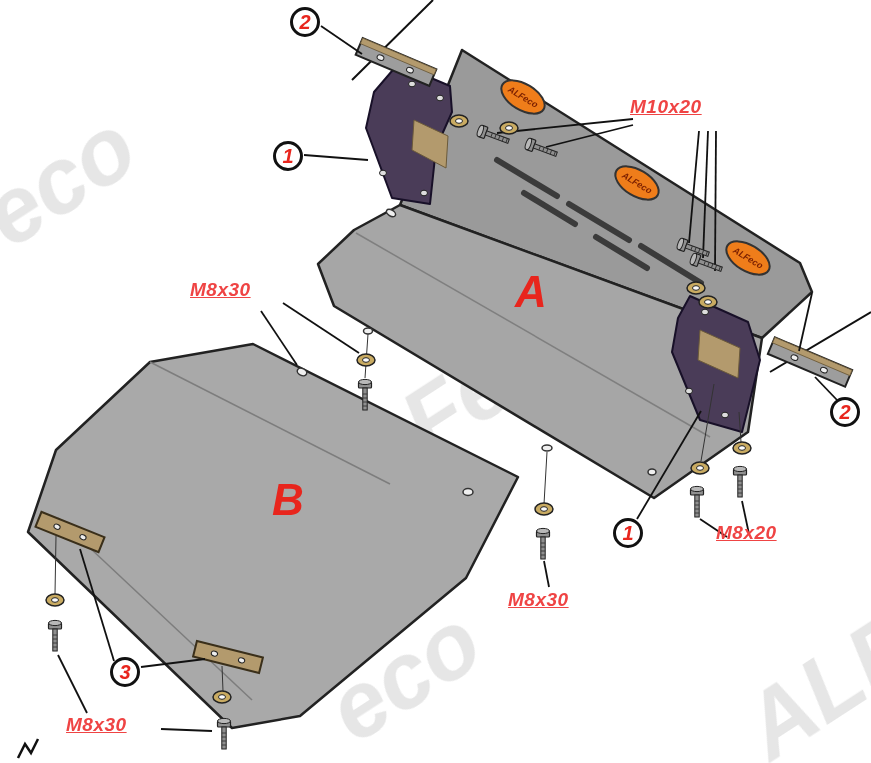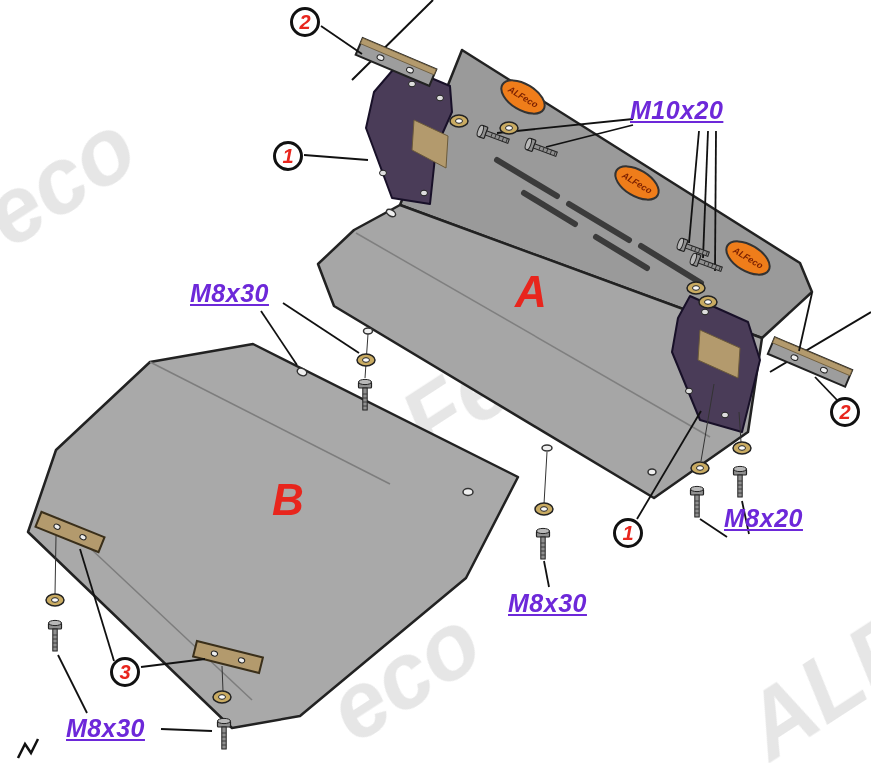--- a/index.html
+++ b/index.html
@@ -2,22 +2,22 @@
 <html><head>
 <meta charset="utf-8">
 <style>
   html,body{margin:0;padding:0;background:#fff;}
   .canvas{
     position:relative;width:871px;height:763px;background:#ffffff;
     overflow:hidden;font-family:"Liberation Sans",sans-serif;
   }
   .canvas svg{position:absolute;left:0;top:0;}
   .fastener-label{
-    position:absolute;font-weight:bold;font-style:italic;font-size:25px;
-    color:#6d28d9;text-decoration:underline;letter-spacing:.5px;white-space:nowrap;text-align:right;
+    position:absolute;font-weight:bold;font-style:italic;font-size:19px;
+    color:#ef4444;text-decoration:underline;letter-spacing:.5px;white-space:nowrap;text-align:right;
   }
   .plate-letter{
     position:absolute;font-weight:bold;font-style:italic;font-size:44px;
     color:#e8251d;line-height:1;
   }
   .callout{
     position:absolute;width:30px;height:30px;border:3px solid #111;border-radius:50%;
     background:#fff;display:flex;align-items:center;justify-content:center;
     font-size:20px;font-weight:bold;font-style:italic;color:#e8251d;box-sizing:border-box;
   }
@@ -219,21 +219,21 @@
   </g>
 
   <path d="M 18,758 l 7,-14 l 6,9 l 7,-14" fill="none" stroke="#111" stroke-width="2.5"></path>
 </svg>
 
 <div class="plate-letter" style="left:515px;top:270px;">A</div>
 <div class="plate-letter" style="left:272px;top:478px;">B</div>
 
 <div class="fastener-label" style="left:630px;top:96px;">M10x20</div>
 <div class="fastener-label" style="left:190px;top:279px;">M8x30</div>
-<div class="fastener-label" style="left:716px;top:504px;margin-left:8px;">M8x20</div>
+<div class="fastener-label" style="left:716px;top:522px;">M8x20</div>
 <div class="fastener-label" style="left:508px;top:589px;">M8x30</div>
 <div class="fastener-label" style="left:66px;top:714px;">M8x30</div>
 
 <div class="callout" style="left:290px;top:7px;">
       <span>2</span>
     </div>
 <div class="callout" style="left:273px;top:141px;">
       <span>1</span>
     </div>
 <div class="callout" style="left:830px;top:397px;">

